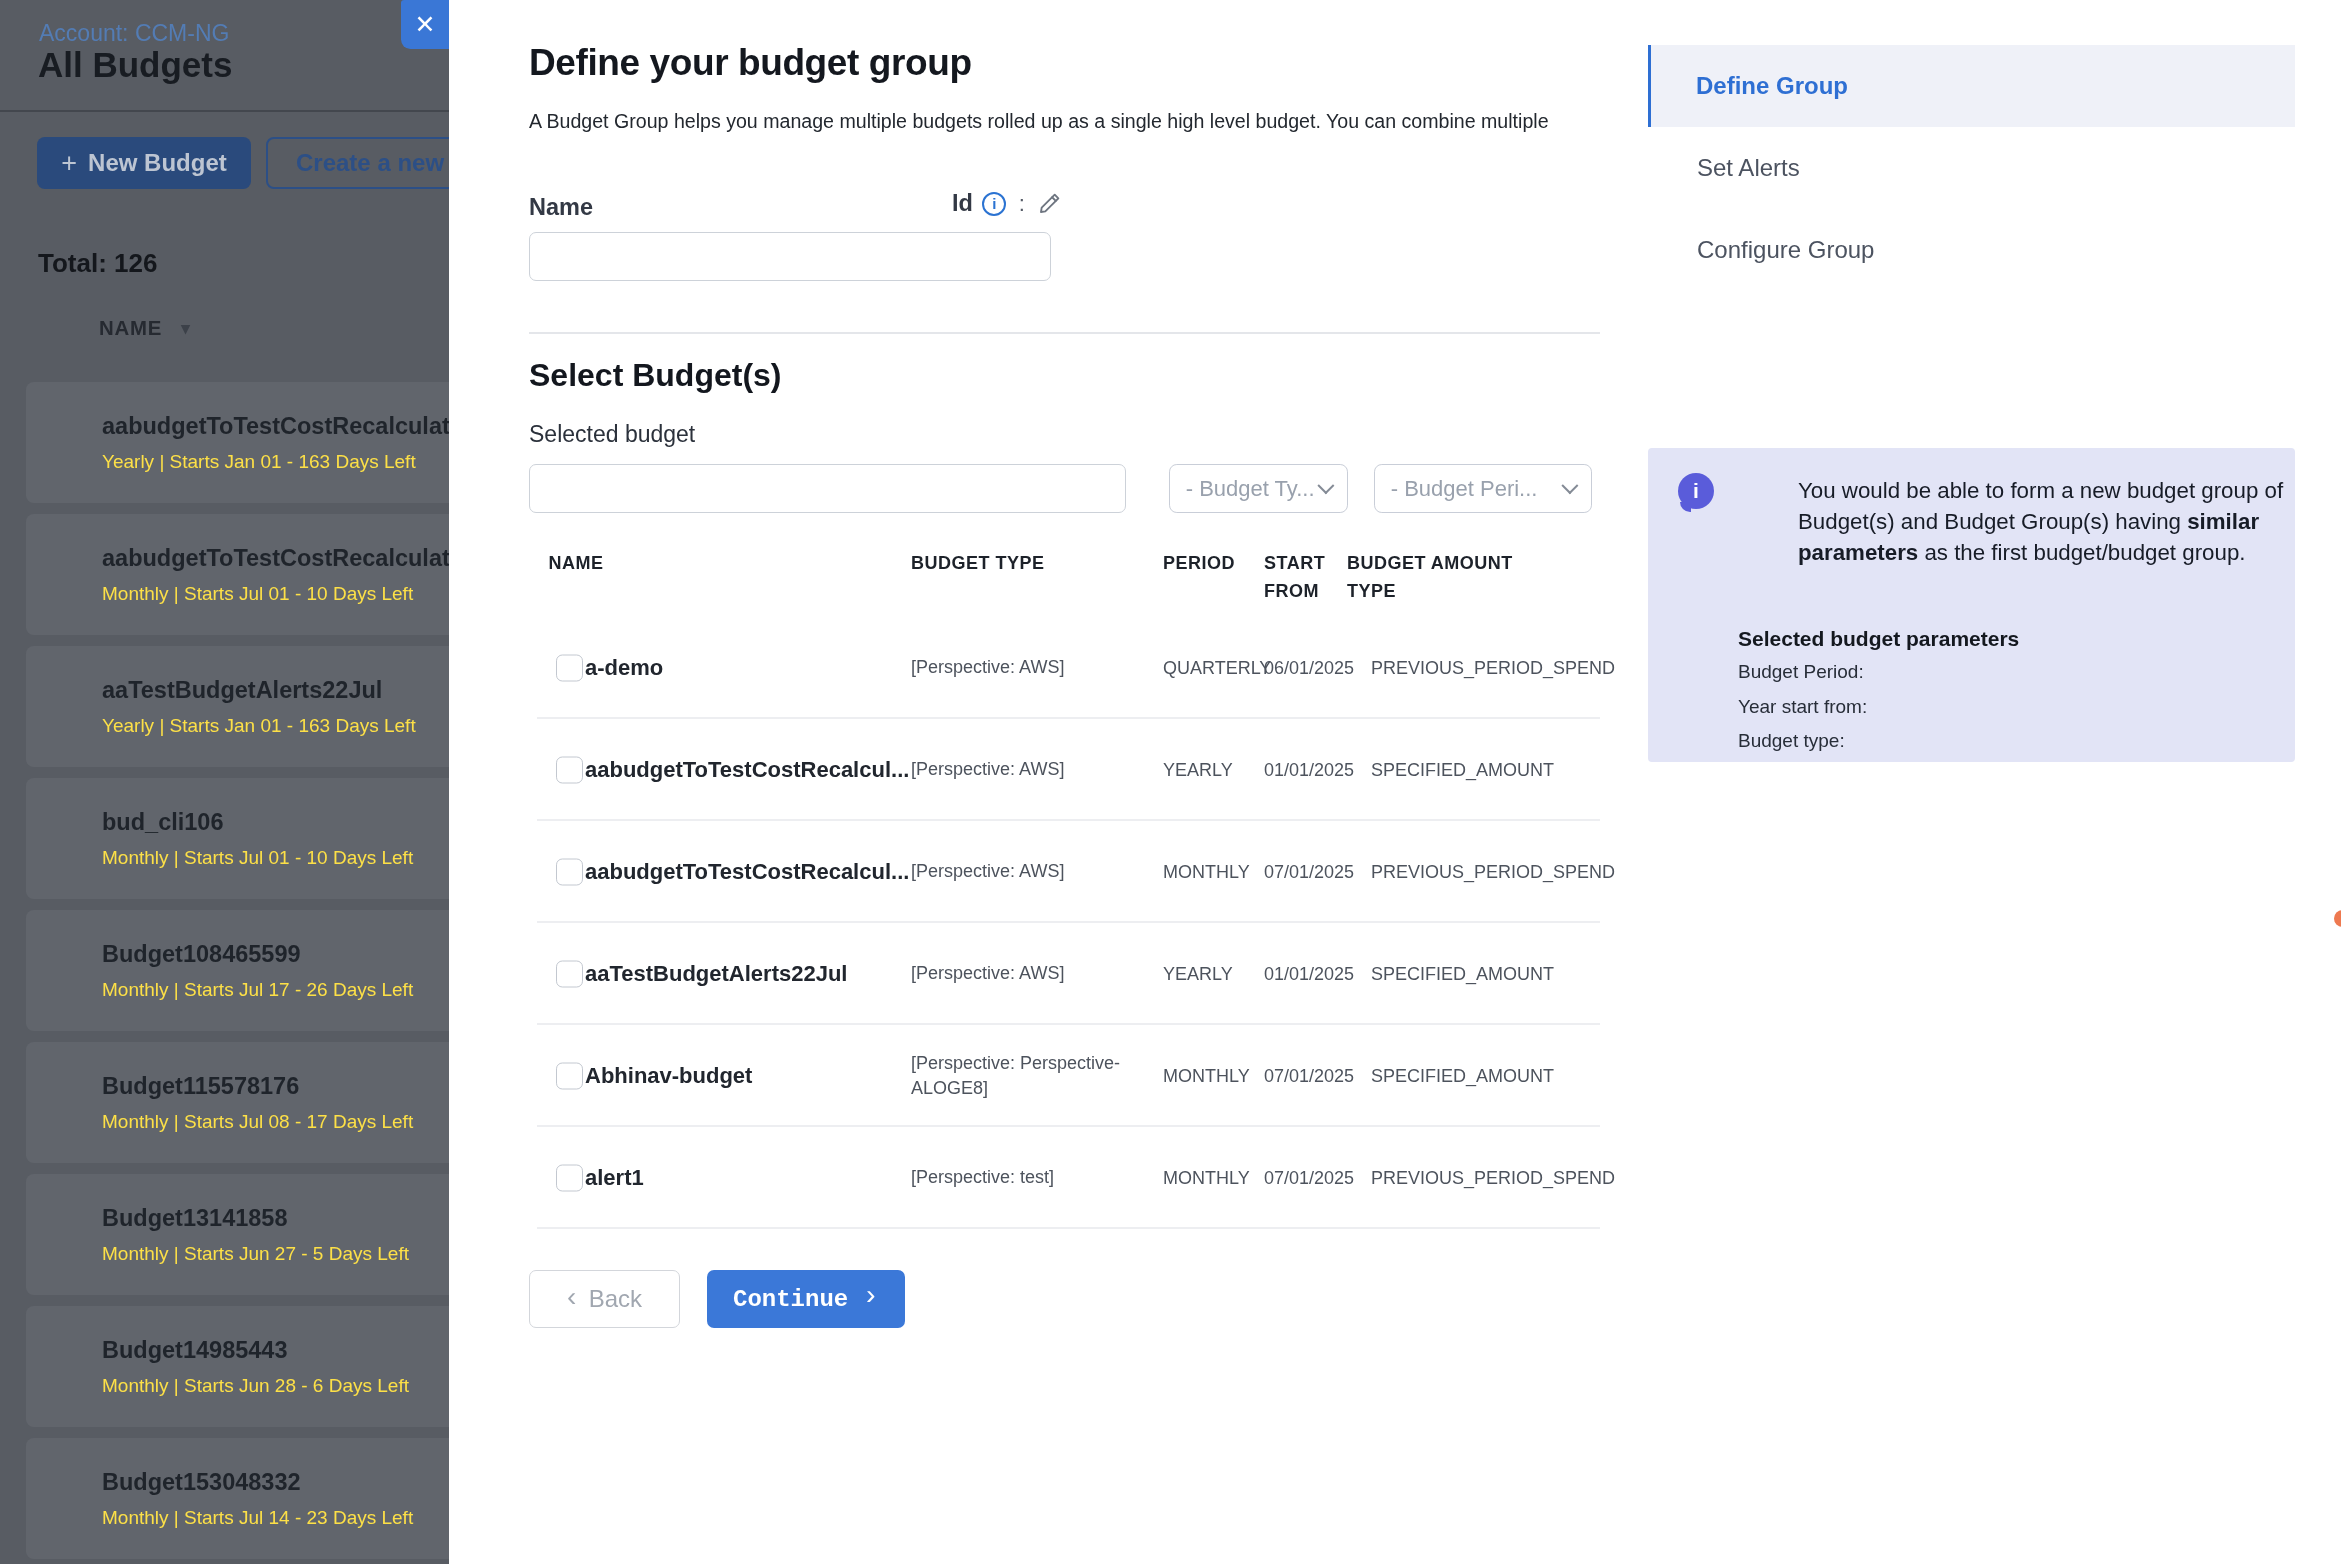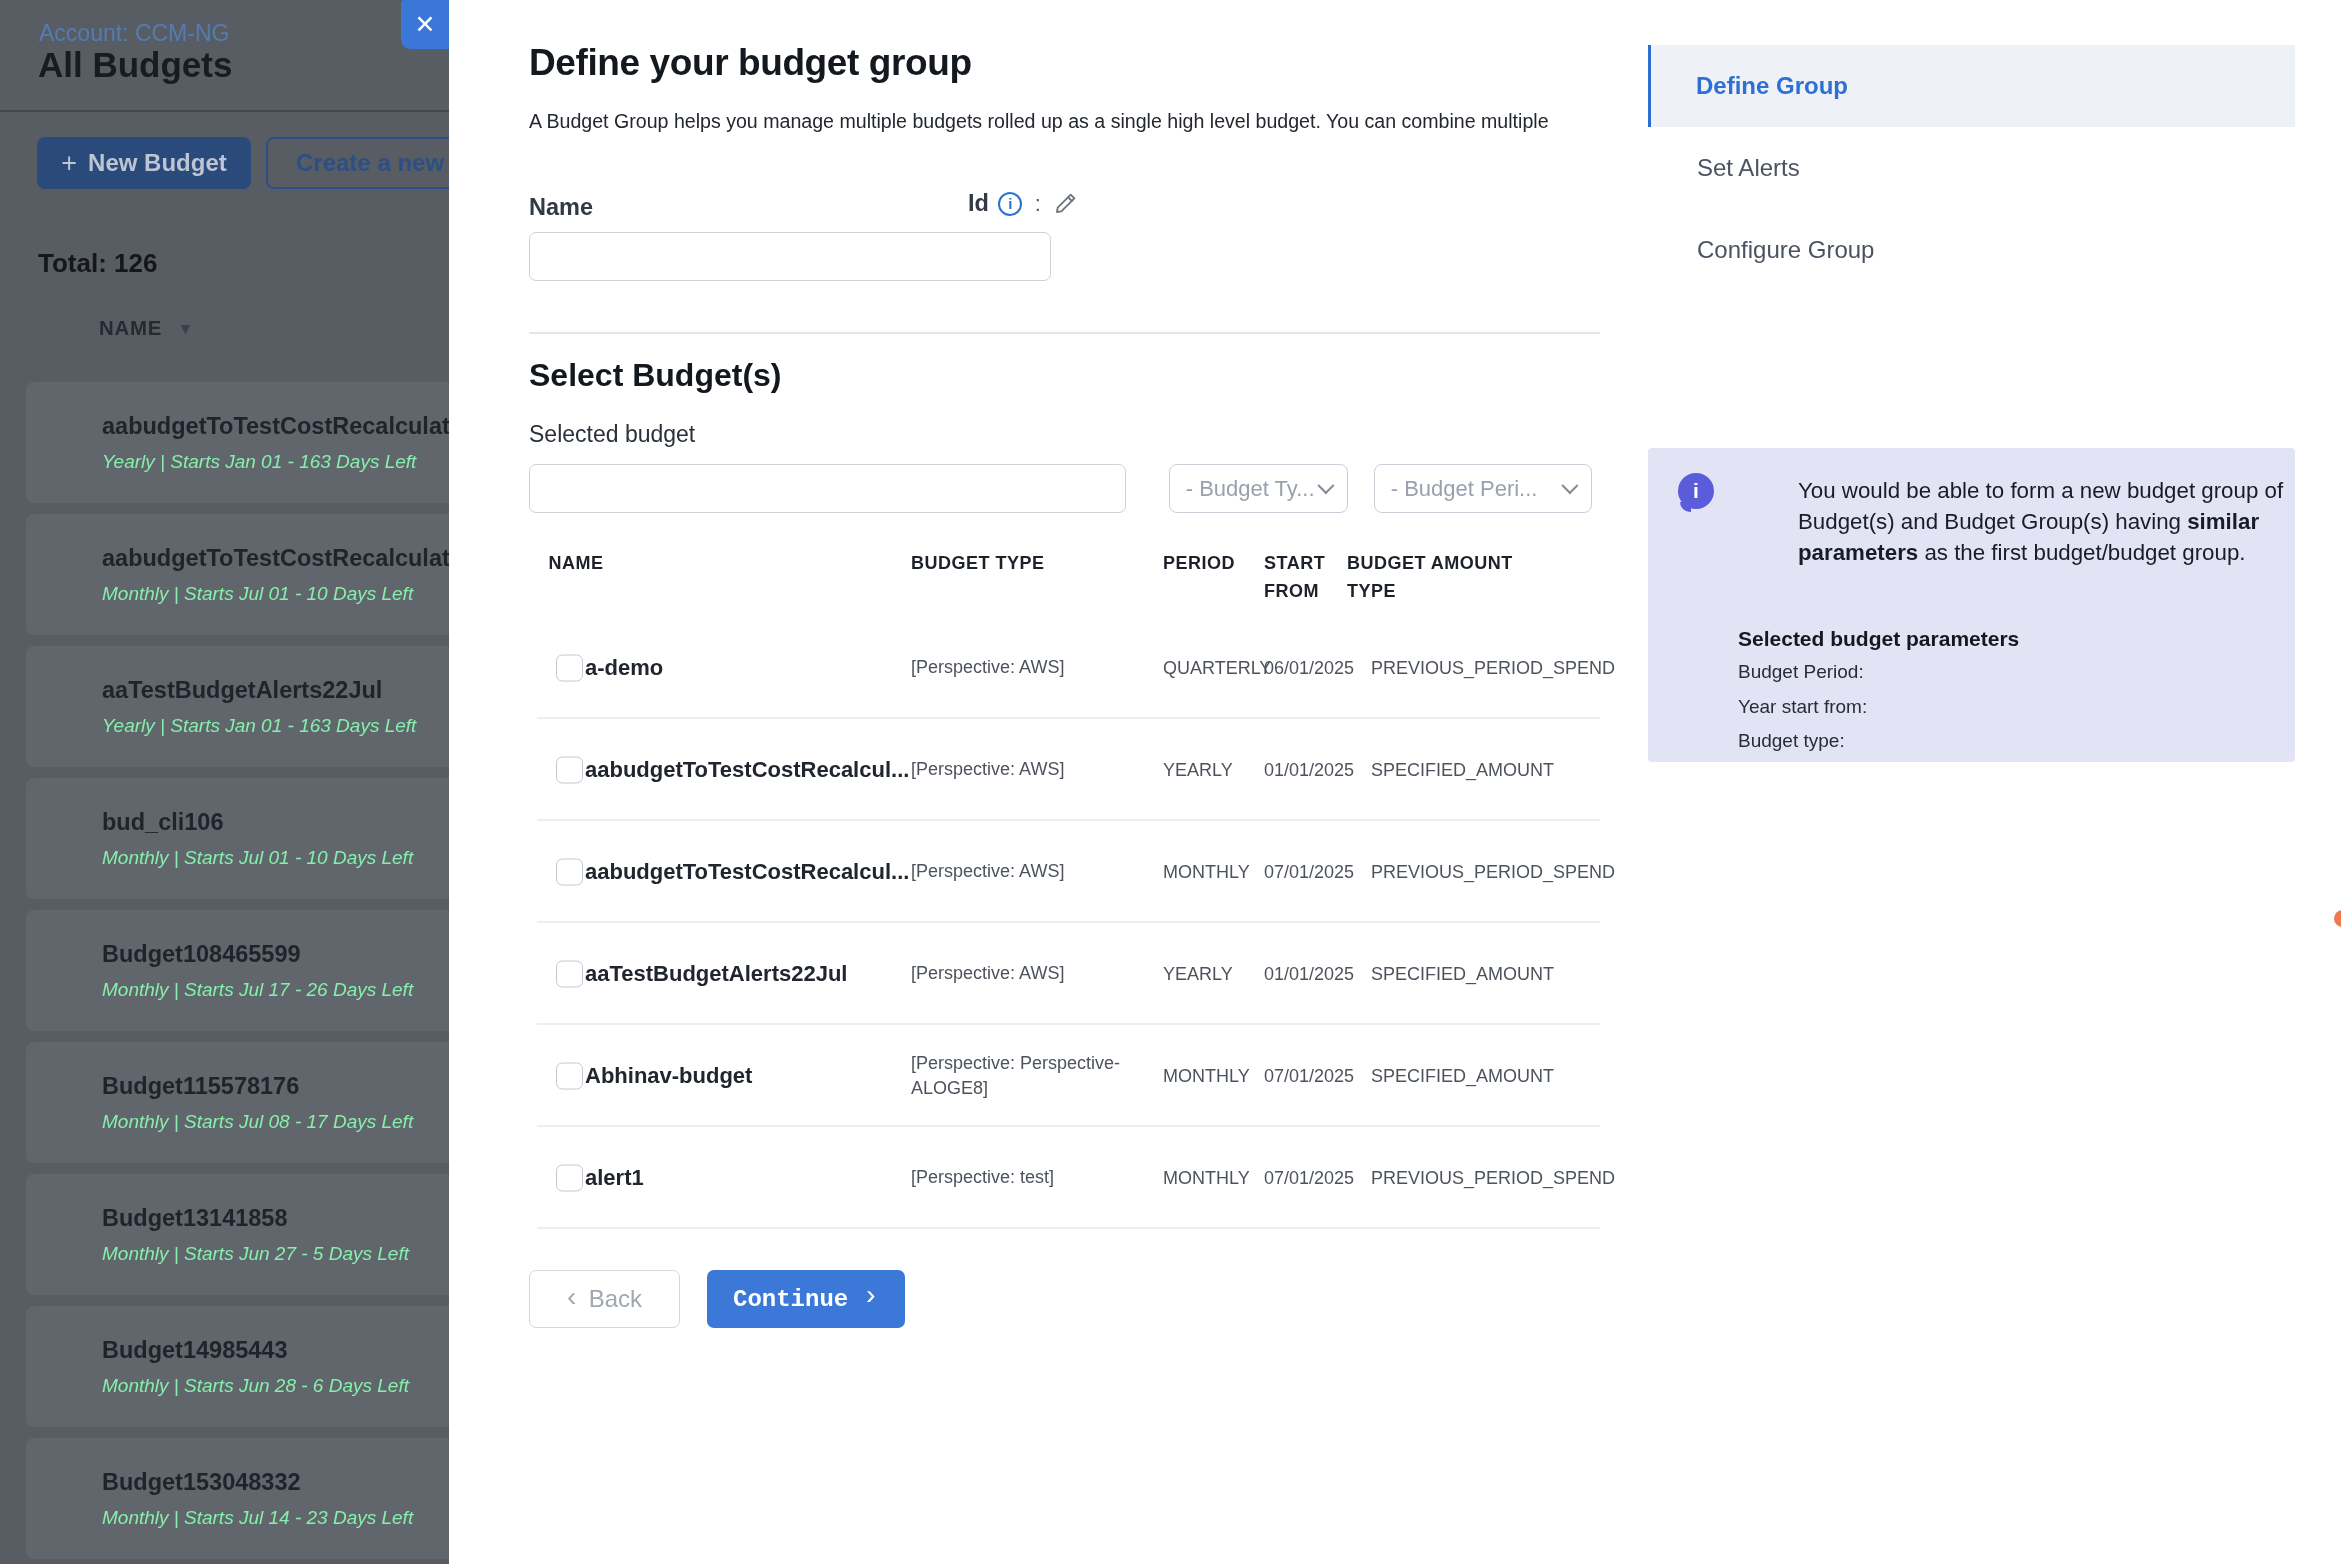--- a/index.html
+++ b/index.html
@@ -16,30 +16,30 @@
              color:#bdc5d2; font-size:24px; font-weight:700; font-family:inherit; display:flex; align-items:center; justify-content:center; gap:11px; cursor:pointer; }
   .btn-new .plus { font-size:27px; font-weight:400; }
   .btn-create { position:absolute; left:266px; top:137px; width:314px; height:52px; background:transparent; border:2.4px solid #2c4f86; border-radius:7.8px;
                 color:#2c4f86; font-size:24px; font-weight:700; font-family:inherit; text-align:left; padding-left:28px; white-space:nowrap; overflow:hidden; cursor:pointer; }
   .total-count { position:absolute; left:38px; top:248px; font-size:26px; font-weight:700; color:#14171c; }
   .col-head { position:absolute; left:99px; top:317px; font-size:20.4px; font-weight:700; color:#262a31; letter-spacing:0.8px; display:flex; align-items:center; gap:19px; cursor:pointer; }
   .col-head .caret { font-size:17px; color:#3c4149; }
   .budget-list { position:absolute; left:26px; top:382px; width:502px; }
   .card { position:relative; height:121px; margin-bottom:11px; background:#61656c; border-radius:7.8px; padding:31px 0 0 76px; overflow:hidden; cursor:pointer; }
   .card-name { font-size:23.5px; font-weight:600; color:#1f242b; white-space:nowrap; margin-bottom:11px; }
-  .card-meta { font-size:19px; color:#86efac; white-space:nowrap;font-style:italic; }
+  .card-meta { font-size:19px; color:#fde047; white-space:nowrap; }
 
   
   .modal { position:absolute; left:449px; top:0; width:1893px; height:1564px; background:#ffffff; z-index:10; }
   .close-btn { position:absolute; left:401px; top:0; width:48px; height:49px; background:#3a77d6; border:none; border-radius:3.1px 0 0 9.4px;
                color:#ffffff; font-size:25px; z-index:20; cursor:pointer; display:flex; align-items:center; justify-content:center; }
   .modal-title { position:absolute; left:80px; top:42px; font-size:37px; font-weight:700; color:#14181f; letter-spacing:-0.4px; }
   .modal-desc { position:absolute; left:80px; top:107px; font-size:19.6px; line-height:29px; color:#23282f; white-space:nowrap; }
   .name-label { position:absolute; left:80px; top:194px; font-size:23.5px; font-weight:600; color:#333945; }
-  .id-group { position:absolute; left:503px; top:190px; display:flex; align-items:center; gap:9.4px;margin-left:16px; }
+  .id-group { position:absolute; left:503px; top:190px; display:flex; align-items:center; gap:9.4px; }
   .id-label { font-size:23.5px; font-weight:600; color:#333945; }
   .info-circle { width:24px; height:24px; border:2.4px solid #2b73d2; border-radius:50%; color:#2b73d2; font-size:15px; font-weight:700;
                  display:flex; align-items:center; justify-content:center; cursor:pointer; }
   .id-colon { font-size:22px; color:#555b66; padding:0 3.1px; }
   .pencil { width:25px; height:25px; cursor:pointer; }
   .text-input { position:absolute; border:1.6px solid #cdd2d9; border-radius:7px; background:#fff; font-size:22px; font-family:inherit; color:#23282f; padding:0 15.7px; }
   .name-input { left:80px; top:232px; width:522px; height:49px; }
   .sec-divider { position:absolute; left:80px; top:332px; width:1071px; height:1.6px; background:#e4e6ea; }
   .select-title { position:absolute; left:80px; top:357px; font-size:32px; font-weight:700; color:#13171e; }
   .selected-budget-label { position:absolute; left:80px; top:421px; font-size:23px; color:#2b313b; }

